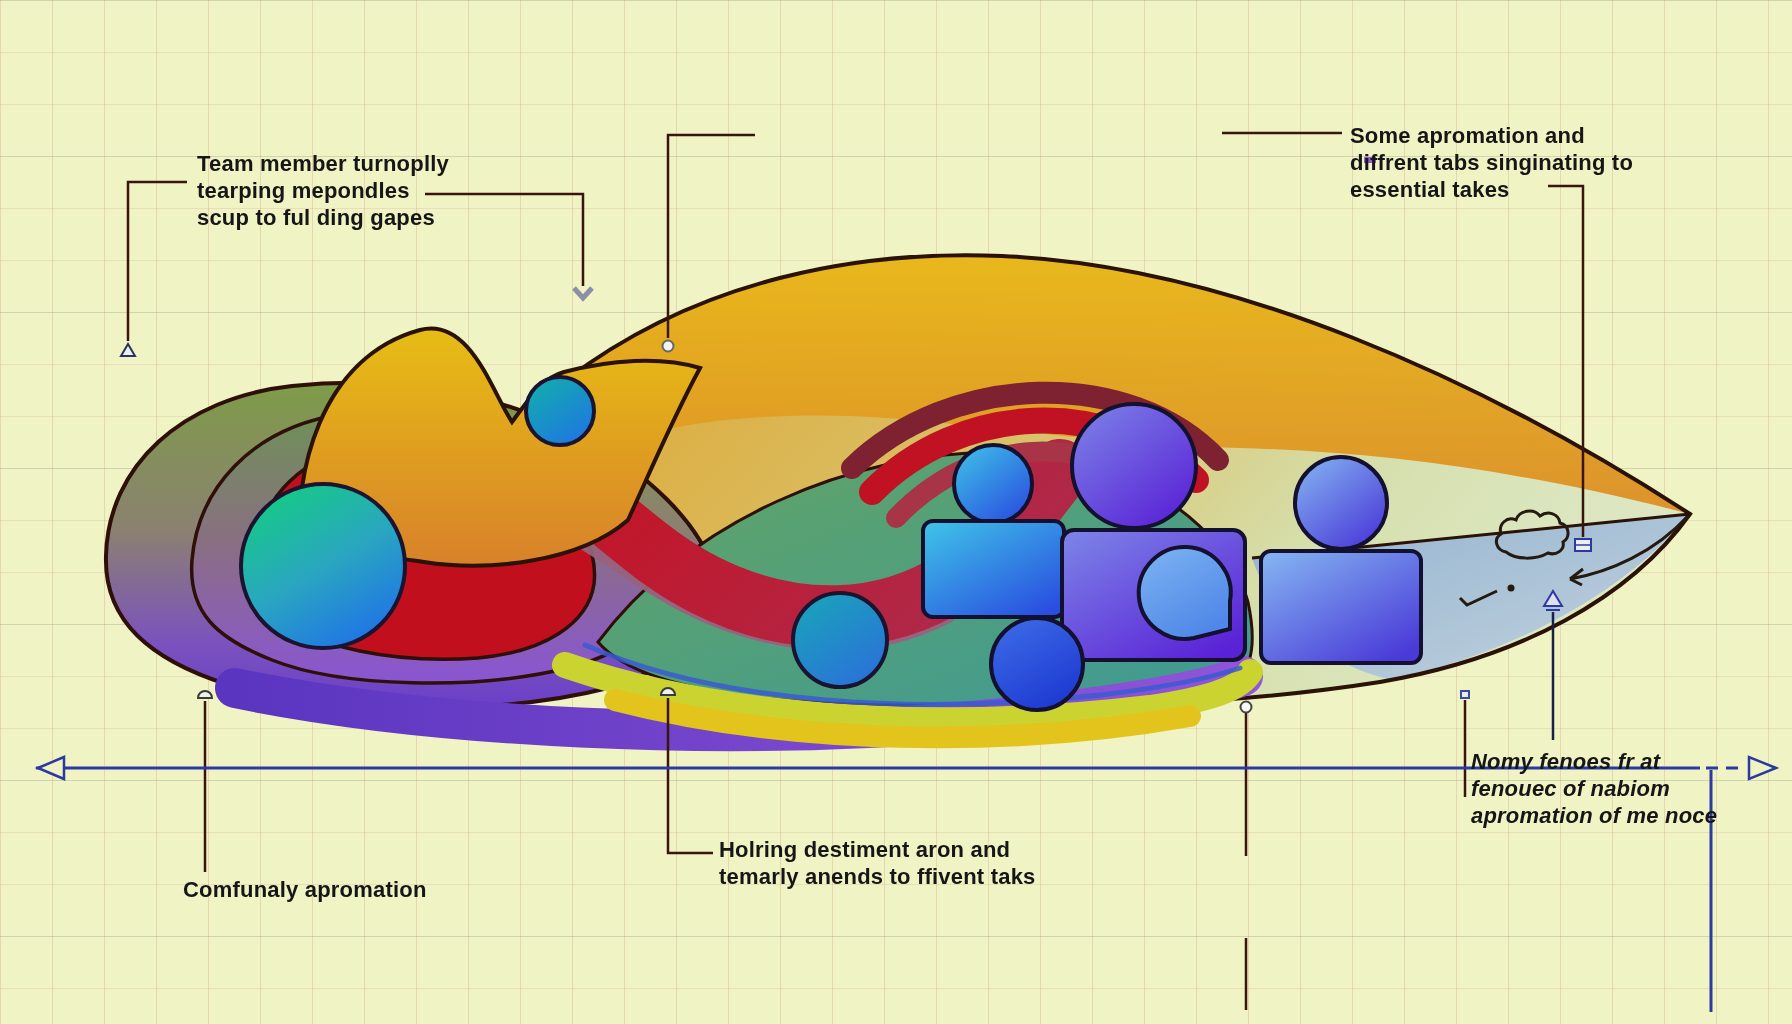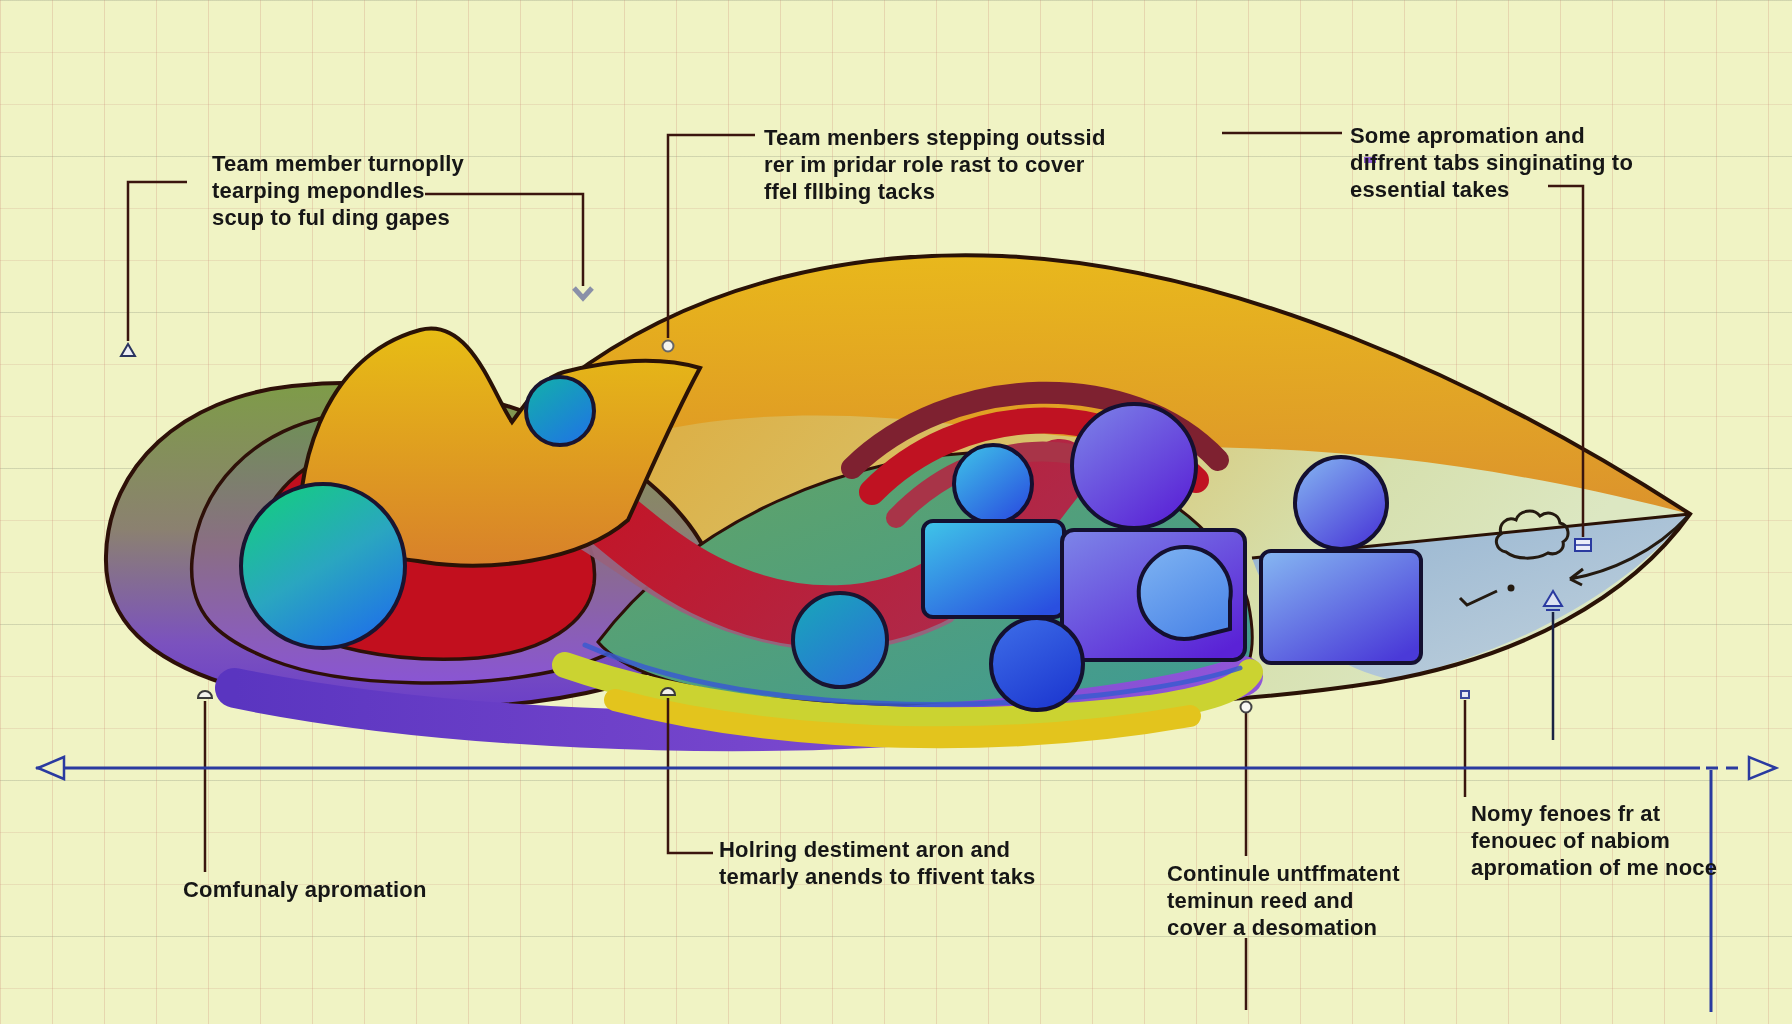--- a/index.html
+++ b/index.html
@@ -217,32 +217,26 @@
 
   <g>
     <path d="M 36,768 L 1700,768" stroke="#2A3AA0" stroke-width="3.2" fill="none"></path>
     <path d="M 1706,768 L 1718,768 M 1726,768 L 1738,768" stroke="#2A3AA0" stroke-width="3" fill="none"></path>
     <polygon points="38,768 64,757 64,779" fill="#F0F3C4" stroke="#2A3AA0" stroke-width="2.5"></polygon>
     <polygon points="1776,768 1749,757 1749,779" fill="#F0F3C4" stroke="#2A3AA0" stroke-width="2.5"></polygon>
     <path d="M 1711,770 L 1711,1012" stroke="#2A3AA0" stroke-width="3" fill="none"></path>
   </g>
 </svg>
 
-<div class="ann" style="left:197px; top:150px;margin-left:15px;">Team member turnoplly
+<div class="ann" style="left:197px; top:150px;">Team member turnoplly
 tearping mepondles
 scup to ful ding gapes</div>
-<div class="ann" style="left:764px; top:124px;">Team menbers stepping outssid
-rer im pridar role rast to cover
-ffel fllbing tacks</div>
 <div class="ann" style="left:1350px; top:122px;">Some apromation and
 diffrent tabs singinating to
 essential takes</div>
 <div class="ann" style="left:183px; top:876px;">Comfunaly apromation</div>
 <div class="ann" style="left:719px; top:836px;">Holring destiment aron and
 temarly anends to ffivent taks</div>
-<div class="ann" style="left:1167px; top:860px;">Continule untffmatent
-teminun reed and
-cover a desomation</div>
-<div class="ann" style="left:1471px; top:800px;">Nomy fenoes fr at
+<div class="ann" style="left:1471px; top:748px;font-style:italic;">Nomy fenoes fr at
 fenouec of nabiom
 apromation of me noce</div>
 
 </div>
 
 </body></html>

